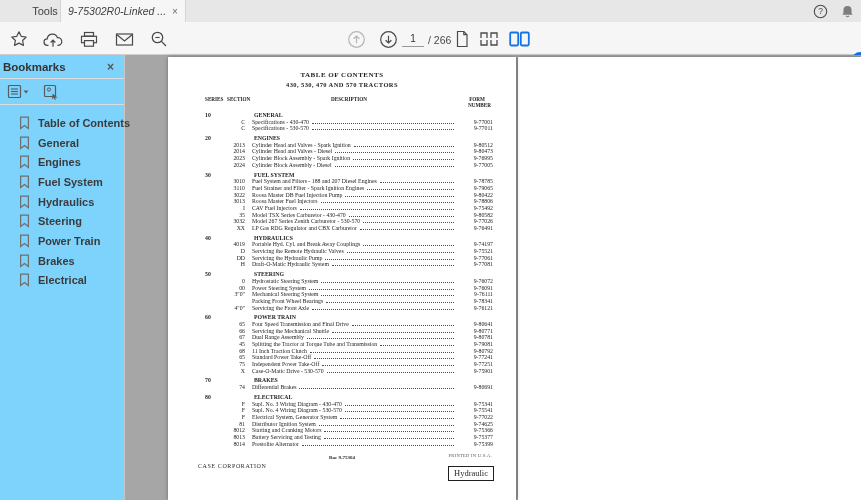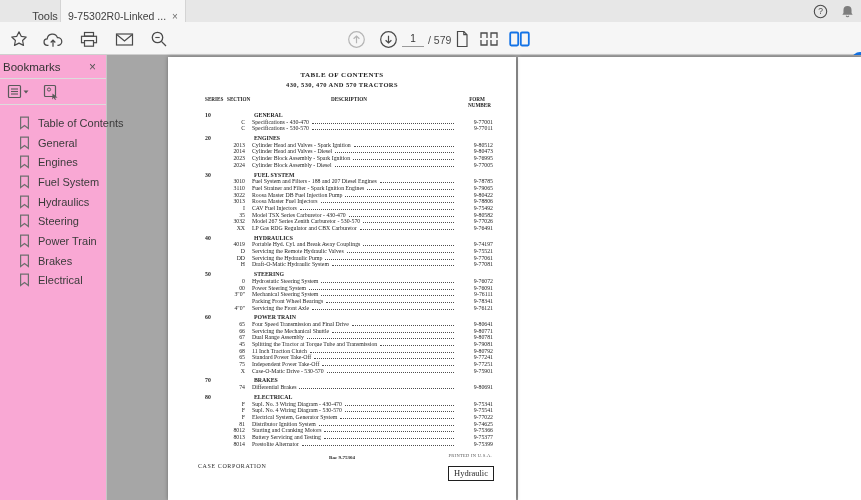--- a/index.html
+++ b/index.html
@@ -1,40 +1,40 @@
 <!DOCTYPE html>
 <html><head>
 <meta charset="utf-8">
 <style>
   * { margin:0; padding:0; box-sizing:border-box; }
   html,body { width:861px; height:500px; overflow:hidden; }
   body { position:relative; background:#a6a6a6; font-family:"Liberation Sans", sans-serif; color:#3c3c3c; }
 
   
   .tabbar { position:absolute; top:0; left:0; right:0; height:22px; background:#e7e7e7; }
-  .tab { position:absolute; top:0; height:22px; display:flex; align-items:flex-end; justify-content:center;
+  .tab { position:absolute; top:0; height:22px; display:flex; align-items:center; justify-content:center;
          font-size:11px; color:#3f3f3f; }
   .tab-tools { left:14px; width:62px; }
   .tab-doc { left:60px; width:126px; background:#f6f6f6; border-left:1px solid #d4d4d4; border-right:1px solid #d4d4d4; gap:6px; }
-  .tab-doc .lbl { font-size:10.5px; white-space:nowrap; }
+  .tab-doc .lbl { font-size:10.5px; white-space:nowrap;font-style:italic; }
   .tab-close { font-size:10px; color:#6d6d6d; cursor:pointer; }
   .tab-right { position:absolute; right:6px; top:0; height:22px; display:flex; align-items:center; gap:12px; }
 
   
   .toolbar { position:absolute; top:22px; left:0; right:0; height:33px; background:#f6f6f6; border-bottom:1px solid #cfcfcf; }
   .tbtn { position:absolute; top:6px; width:22px; height:22px; display:flex; align-items:center; justify-content:center; cursor:pointer; }
   .pageinput { position:absolute; top:9px; left:402px; width:22px; height:16px; border:none; border-bottom:1px solid #9a9a9a;
                background:transparent; text-align:center; font-size:10px; color:#333; font-family:"Liberation Sans",sans-serif; }
   .pagetotal { position:absolute; top:12px; left:428px; font-size:10.5px; color:#4a4a4a; }
   .avatar { position:absolute; top:30px; right:-7px; width:16px; height:16px; border-radius:50%; background:#1473e6; }
   .hscroll { position:absolute; top:46px; left:404px; width:95px; height:9px; background:#dadada; border-radius:2px; }
   .hscroll .thumb { position:absolute; top:0; left:16px; width:27px; height:9px; background:#a5a5a5; border-radius:2px; }
 
   
-  .sidebar { position:absolute; top:55px; left:0; bottom:0; width:107px; background:#f9a8d4; border-right:1px solid #c6c6c6; }
+  .sidebar { position:absolute; top:55px; left:0; bottom:0; width:125px; background:#7dd3fc; border-right:1px solid #c6c6c6;font-weight:bold; }
   .sb-head { height:24px; display:flex; align-items:center; border-bottom:1px solid #dcdcdc; padding:0 10px; }
   .sb-title { font-size:11.5px; color:#333; margin-left:-7px; white-space:nowrap; }
   .sb-close { margin-left:auto; font-size:12px; color:#555; cursor:pointer; }
   .sb-tools { height:26px; display:flex; align-items:center; gap:14px; padding-left:7px; border-bottom:1px solid #dcdcdc; }
   .sb-toolbtn { display:flex; align-items:center; cursor:pointer; }
   .sb-list { padding-top:8px; }
   .sb-item { height:19.7px; display:flex; align-items:center; padding-left:19px; cursor:pointer; }
   .sb-bm-icon { display:flex; margin-right:8px; }
   .sb-label { font-size:11px; color:#3b3b3b; white-space:nowrap; }
   .collapse-handle { position:absolute; left:136px; top:269px; width:9px; height:17px; display:flex; align-items:center; }
@@ -140,21 +140,21 @@
         <path d="M9.5 13.3V6.2M6.6 8.8 9.5 6l2.9 2.8" fill="none" stroke="#b5b5b5" stroke-width="1.2"></path>
       </svg>
   </div>
   <div class="tbtn" style="left:377px">
     <svg width="19" height="19" viewBox="0 0 19 19">
         <circle cx="9.5" cy="9.5" r="7.8" fill="none" stroke="#4a4a4a" stroke-width="1.2"></circle>
         <path d="M9.5 5.7v7.1M6.6 10.2l2.9 2.8 2.9-2.8" fill="none" stroke="#4a4a4a" stroke-width="1.2"></path>
       </svg>
   </div>
   <input class="pageinput" value="1" style="">
-  <span class="pagetotal">/ 579</span>
+  <span class="pagetotal">/ 266</span>
   <div class="tbtn" style="left:451px">
     <svg width="16" height="18" viewBox="0 0 16 18">
         <path d="M3.5 1.5h6.3l3.2 3.2v11.8H3.5z" fill="none" stroke="#4a4a4a" stroke-width="1.2"></path>
         <path d="M9.8 1.5v3.2h3.2" fill="none" stroke="#4a4a4a" stroke-width="1.2"></path>
       </svg>
   </div>
   <div class="tbtn" style="left:478px">
     <svg width="21" height="16" viewBox="0 0 21 16">
         <path d="M2 7V2h6v5M2 9v5h6V9M12 7V2h6v5M12 9v5h6V9" fill="none" stroke="#4a4a4a" stroke-width="1.3"></path>
       </svg>

